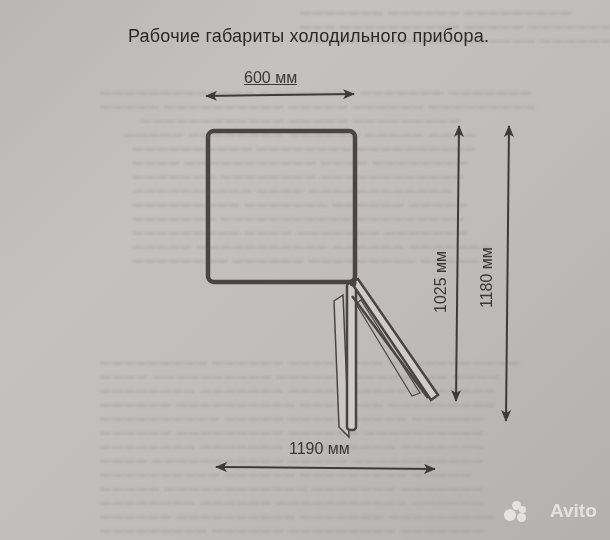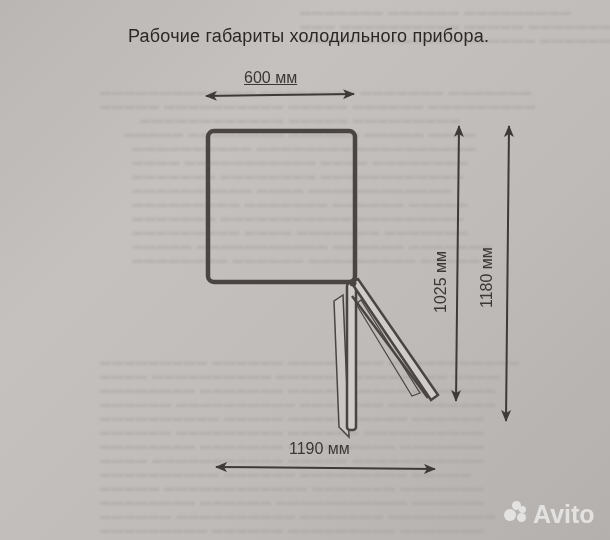--- a/index.html
+++ b/index.html
@@ -24,22 +24,22 @@
     }
     .dim-label {
       position: absolute; font-size: 16px; color: #3a3735;
     }
     .dim-label.vertical {
       transform-origin: left top; transform: rotate(-90deg);
     }
     svg.diagram { position: absolute; left: 0; top: 0; }
     .watermark {
       position: absolute; left: 504px; top: 500px;
-      display: flex; gap: 3px;
-      color: #ecebea; font-size: 25px; font-weight: bold; opacity: 0.85;
+      display: flex; gap: 20px;
+      color: #ecebea; font-size: 19px; font-weight: bold; opacity: 0.85;
     }
     .watermark .dots { position: relative; width: 26px; height: 22px; }
     .watermark .dot { position: absolute; border-radius: 50%; background: #ecebea; }
   </style>
 </head>
 <body>
 
 <div class="page">
 
   <div class="bleed" style="left:300px;top:4px;">▬▬▬▬▬▬▬ ▬▬▬▬▬▬ ▬▬▬▬▬▬▬▬▬

